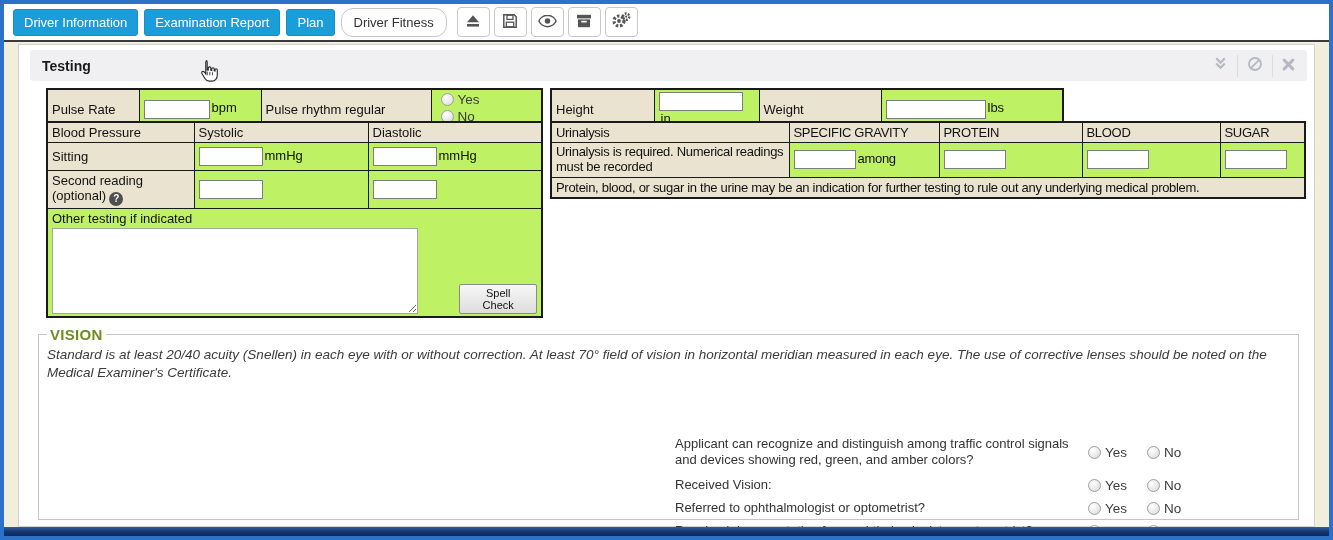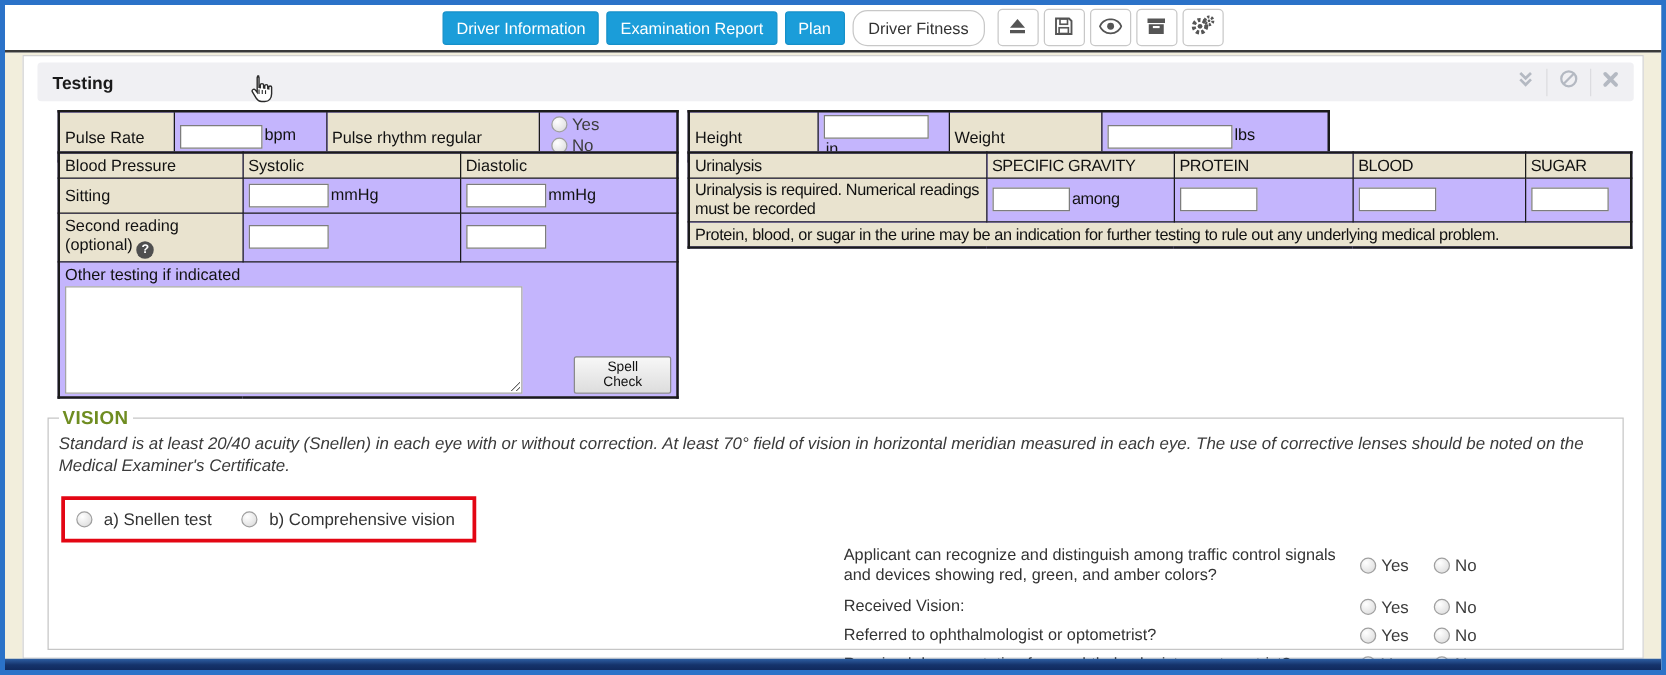--- a/index.html
+++ b/index.html
@@ -5,21 +5,21 @@
   * { box-sizing: border-box; margin: 0; padding: 0; }
   body { font-family: "Liberation Sans", sans-serif; background:#fff; }
   .window {
     position: relative; width: 1333px; height: 540px;
     border: 4px solid #2b72c8; background: #f2eedc; overflow: hidden;
   }
   
   .toolbar {
     position: absolute; top: 0; left: 0; right: 0; height: 38px;
     background: #fff; border-bottom: 2px solid #3a3a3a;
-    display: flex; align-items: center; justify-content: center;
+    display: flex; align-items: center; justify-content: flex-start;
     padding: 0 9px;
   }
   .toolbar-left { display: flex; align-items: center; }
   .nav-btn {
     background: #1b9dd9; color: #fff; border: 1px solid #1690c9;
     border-radius: 3px; font-size: 13px; padding: 5px 10px; margin-right: 6px;
     font-family: inherit; cursor: pointer;
   }
   .toolbar-right { display: flex; align-items: center; }
   .white-btn {
@@ -39,21 +39,21 @@
   }
   .panel-header {
     position: absolute; top: 5px; left: 11px; right: 7px; height: 31px;
     background: #f0f0f3; border-radius: 3px;
     display: flex; align-items: center; padding: 0 12px;
   }
   .panel-title { font-weight: bold; font-size: 14px; color: #1a1a1a; }
   .ph-icons { margin-left: auto; display: flex; align-items: center; gap: 9px; }
   .ph-sep { width: 1px; height: 22px; background: #dcdce0; }
   
-  table.ftable { border-collapse: collapse; border: 2px solid #1a1a1a; font-size: 13px; color: #111; position: absolute; table-layout: fixed; background:#c4b5fd; }
+  table.ftable { border-collapse: collapse; border: 2px solid #1a1a1a; font-size: 13px; color: #111; position: absolute; table-layout: fixed; background:#bef264; }
   table.ftable td { border: 1px solid #1a1a1a; padding: 2px 4px; vertical-align: middle; overflow: hidden; }
   td.lbl { background: #e9e3cf; }
   .inp { height: 19px; border: 1px solid #7d7d7d; font: inherit; vertical-align: middle; background:#fff; }
   .unit { font-size: 13px; color: #111; margin-left: 2px; }
   .vitals-left  { left: 27px;  top: 43px; }
   .vitals-right { left: 531px; top: 43px; }
   .bp-table     { left: 27px;  top: 76px; }
   .urine-table  { left: 531px; top: 76px; }
   .urine-table td { font-size: 13px; letter-spacing: -0.3px; padding:1px 3px; }
   .radio {
@@ -274,30 +274,20 @@
       <tr style="height:18px">
         <td class="lbl" colspan="5">Protein, blood, or sugar in the urine may be an indication for further testing to rule out any underlying medical problem.</td>
       </tr>
     </tbody>
       </table>
 
     <fieldset class="vision" style="position:absolute;">
       <legend>VISION</legend>
       <p class="vision-desc">Standard is at least 20/40 acuity (Snellen) in each eye with or without correction. At least 70° field of vision in horizontal meridian measured in each eye. The use of corrective lenses should be noted on the Medical Examiner's Certificate.</p>
 
-      <div class="vision-options">
-        <span class="vision-opt">
-          <span class="radio"></span>
-          <span>a) Snellen test</span>
-        </span>
-        <span class="vision-opt">
-          <span class="radio"></span>
-          <span>b) Comprehensive vision</span>
-        </span>
-      </div>
 
       <div class="questions">
         <div class="q-row first">
           <span class="q-text">Applicant can recognize and distinguish among traffic control signals and devices showing red, green, and amber colors?</span>
           <span class="q-yn">
             <span class="yn">
                 <span class="radio"></span>
                 <span>Yes</span>
               </span>
             <span class="yn">

